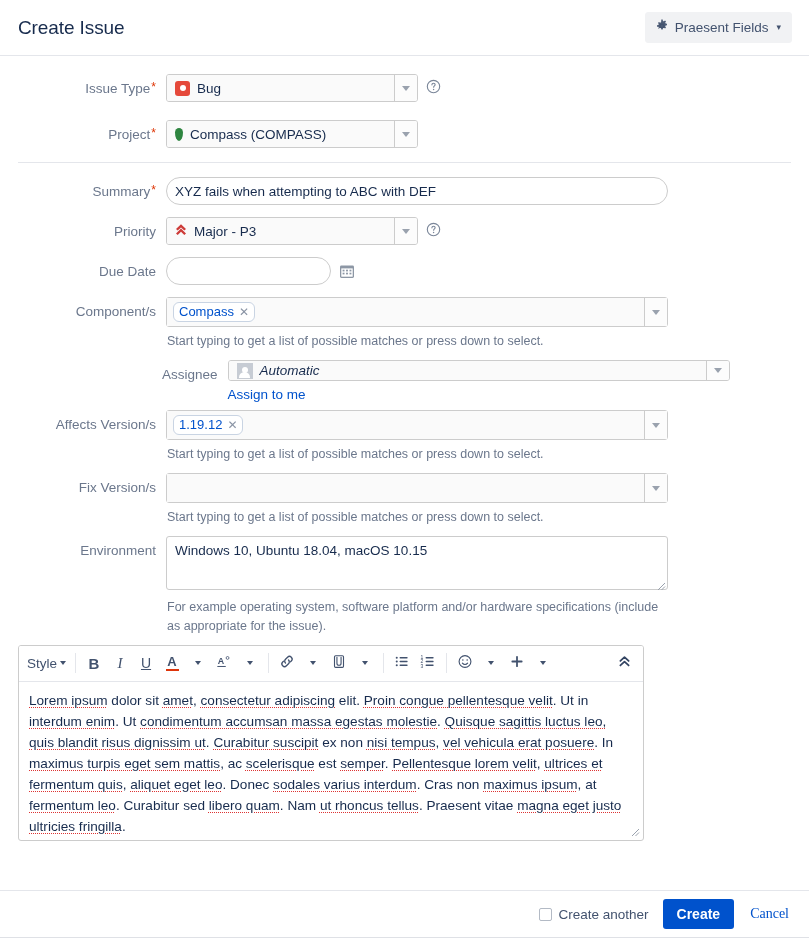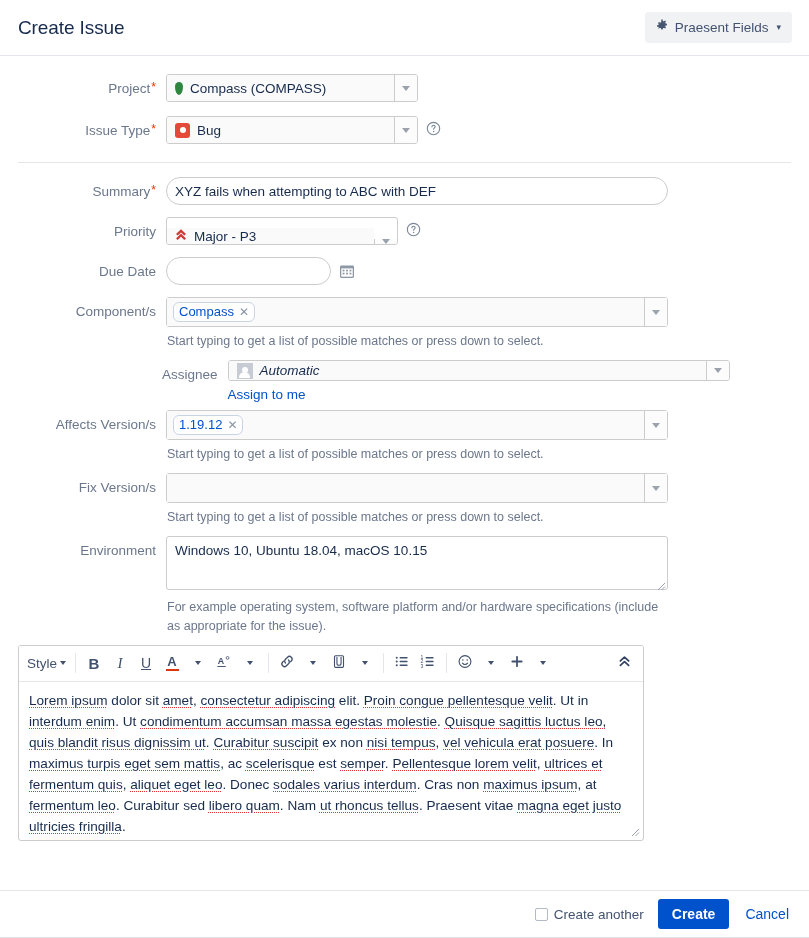--- a/index.html
+++ b/index.html
@@ -242,21 +242,21 @@
     width: 13px; height: 13px; border: 1px solid #b3bac5; border-radius: 2px; background: #fff;
     display: inline-block;
   }
   .btn-primary {
     background: #0052cc; color: #fff; border: none; border-radius: 3px;
     padding: 7px 14px; font-size: 14px; font-family: inherit; cursor: pointer;
     font-weight: bold;
   }
   .btn-link {
     color: #0052cc; font-size: 14px; cursor: pointer; background: none; border: none;
-    font-family: Liberation Sans, sans-serif; padding: 4px 2px;
+    font-family: Liberation Serif, serif; padding: 4px 2px;
   }
 </style>
 </head>
 <body>
 
 <div class="dialog">
 
   <div class="hdr">
     <div class="hdr-title">Create Issue</div>
     <div class="cfg-btn">
@@ -268,37 +268,20 @@
       </span>
       <span>Praesent Fields</span>
       <span class="caret">▾</span>
     </div>
   </div>
 
   <div class="body">
 
     <div class="section" style="padding-top:18px;">
 
-      <div class="frow" style="margin-bottom:14px;">
-        <div class="flabel">
-          <span>Project</span><span class="req">*</span>
-        </div>
-        <div class="fctl" style="max-width:252px;">
-          <div class="sel fieldish">
-            <div class="val">
-              <span class="leaf"></span>
-              <span>Compass  (COMPASS)</span>
-            </div>
-            <div class="arrowbox">
-                <span class="tri"></span>
-              </div>
-          </div>
-        </div>
-      </div>
-
       <div class="frow" style="margin-bottom:18px;">
         <div class="flabel">
           <span>Issue Type</span><span class="req">*</span>
         </div>
         <div class="fctl" style="display:flex; align-items:center; gap:8px;">
           <div class="sel fieldish" style="width:252px;">
             <div class="val">
               <span class="bugicon">
                   <i></i>
                 </span>
@@ -310,41 +293,58 @@
           </div>
           <span style="cursor:pointer;">
             <svg width="15" height="15" viewBox="0 0 16 16" fill="none" stroke="#7a8699" stroke-width="1.2">
               <circle cx="8" cy="8" r="6.6"></circle>
               <path d="M6.3 6.2c0-1 .8-1.7 1.75-1.7s1.7.7 1.7 1.6c0 1.3-1.6 1.3-1.6 2.6" stroke-linecap="round"></path>
               <circle cx="8.1" cy="11.2" r="0.75" fill="#7a8699" stroke="none"></circle>
             </svg>
           </span>
         </div>
       </div>
+
+      <div class="frow" style="margin-bottom:14px;">
+        <div class="flabel">
+          <span>Project</span><span class="req">*</span>
+        </div>
+        <div class="fctl" style="max-width:252px;">
+          <div class="sel fieldish">
+            <div class="val">
+              <span class="leaf"></span>
+              <span>Compass  (COMPASS)</span>
+            </div>
+            <div class="arrowbox">
+                <span class="tri"></span>
+              </div>
+          </div>
+        </div>
+      </div>
     </div>
 
     <div class="divider"></div>
 
     <div class="section" style="padding-top:14px;">
 
       <div class="frow" style="margin-bottom:12px;">
         <div class="flabel">
           <span>Summary</span><span class="req">*</span>
         </div>
         <div class="fctl" style="max-width:502px;">
           <input class="tin" type="text" value="XYZ fails when attempting to ABC with DEF" style="">
         </div>
       </div>
 
       <div class="frow" style="margin-bottom:12px;">
         <div class="flabel">
           <span>Priority</span>
         </div>
         <div class="fctl" style="display:flex; align-items:center; gap:8px;">
-          <div class="sel fieldish" style="width:232px;align-items:flex-end;">
+          <div class="sel fieldish" style="width:252px;">
             <div class="val">
               <span class="majoricon">
                 <svg width="12" height="13" viewBox="0 0 12 13">
                   <path d="M6 1.2 L11 6 L9.3 7.6 L6 4.4 L2.7 7.6 L1 6 Z" fill="#cd3c39"></path>
                   <path d="M6 5.6 L11 10.4 L9.3 12 L6 8.8 L2.7 12 L1 10.4 Z" fill="#cd3c39"></path>
                 </svg>
               </span>
               <span>Major - P3</span>
             </div>
             <div class="arrowbox">

